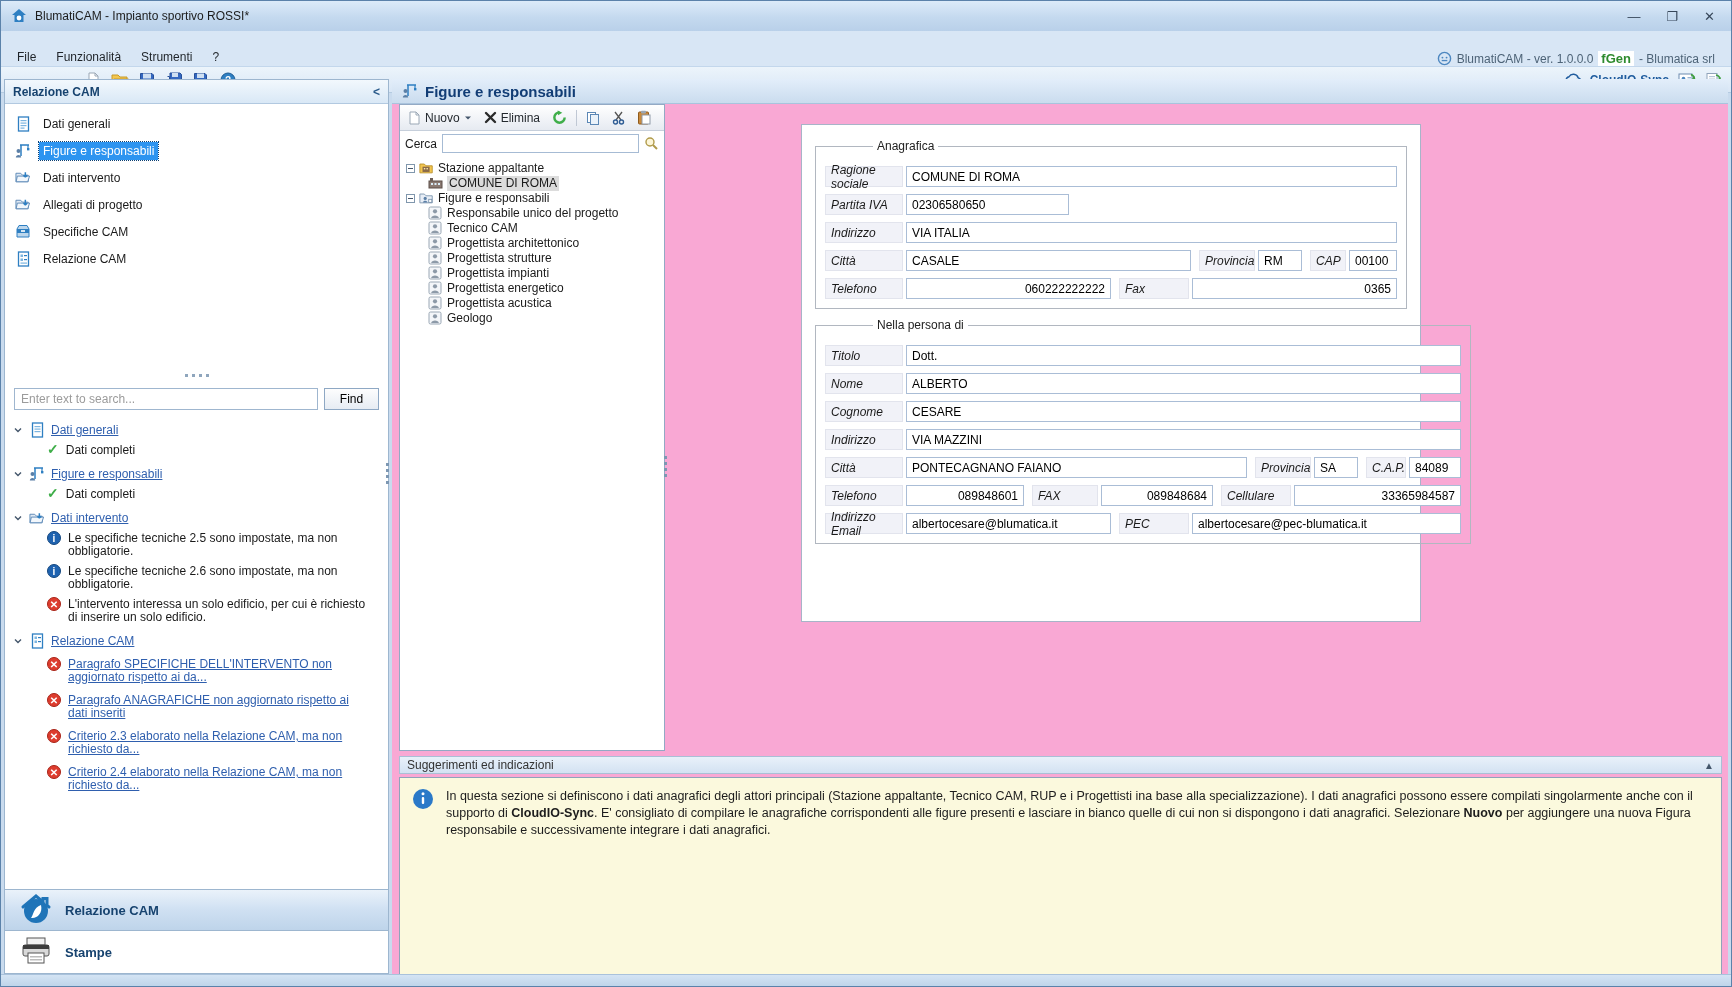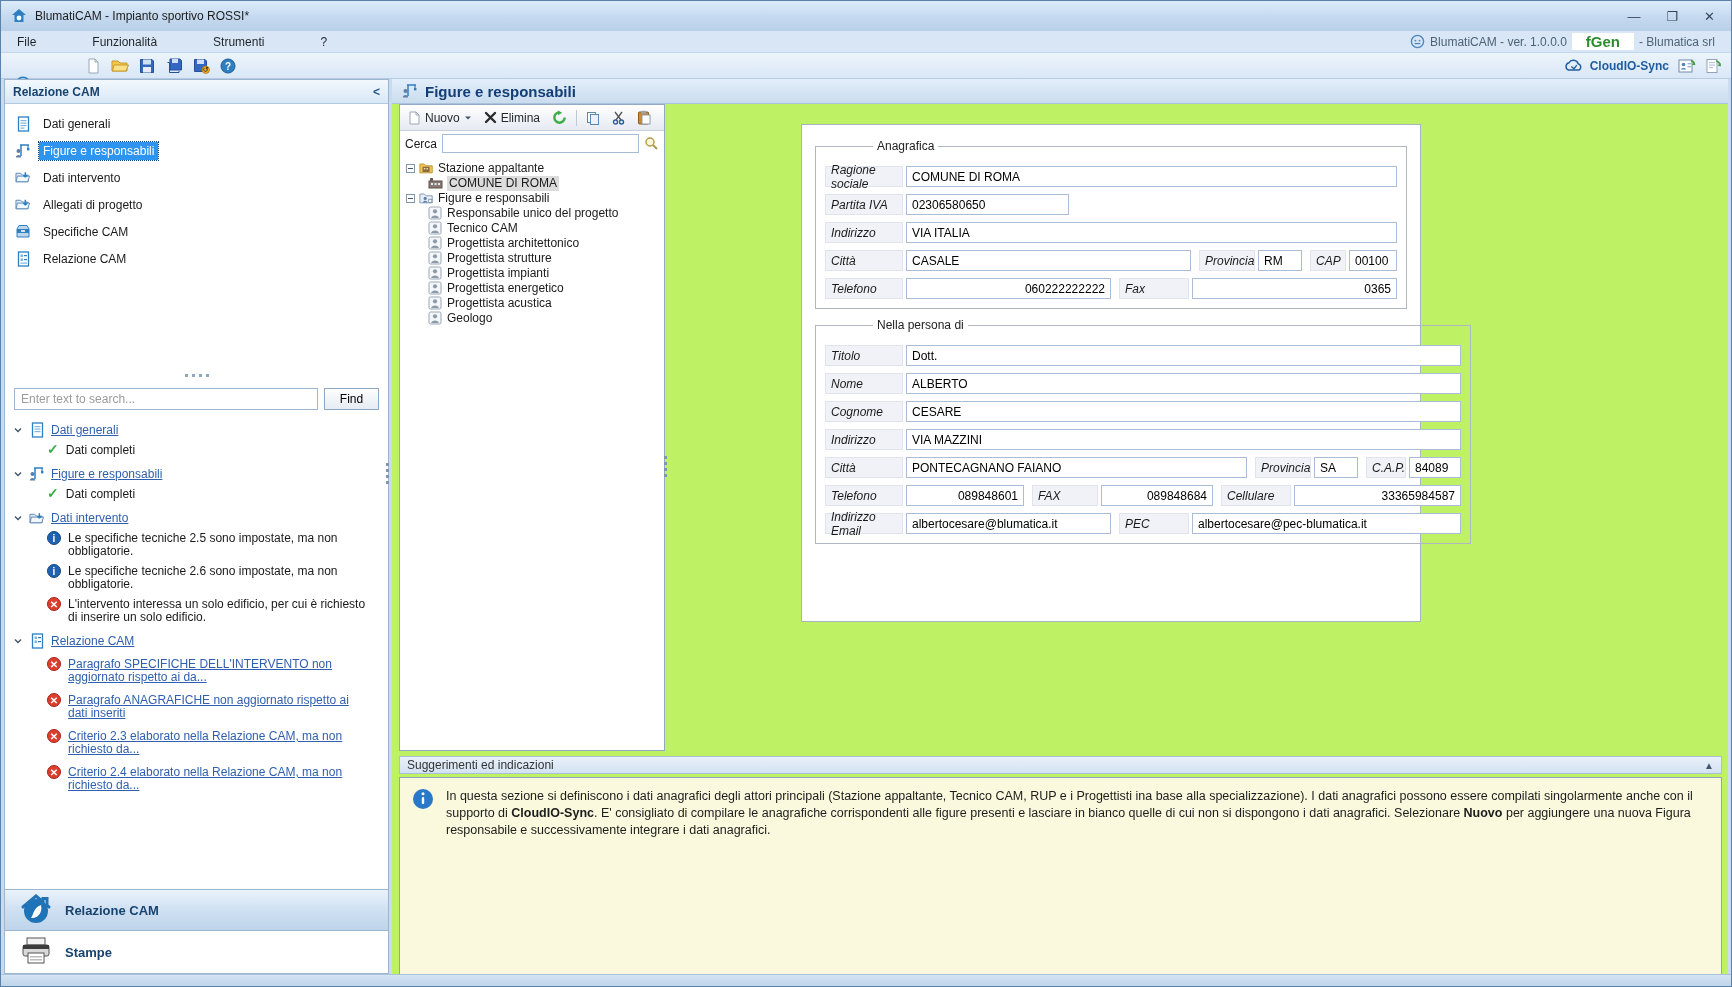--- a/index.html
+++ b/index.html
@@ -5,25 +5,25 @@
   * { box-sizing: border-box; }
   body { margin:0; font-family:"Liberation Sans", sans-serif; font-size:12px; color:#1a1a1a; background:#e8e8e8; }
   .window { position:relative; width:1732px; height:987px; background:#c9dbee; border:1px solid #5b82aa; overflow:hidden; }
 
   
   .titlebar { height:30px; display:flex; align-items:center; padding:0 8px; gap:7px;
     background:linear-gradient(180deg,#dcebf9 0%,#c4d9ef 55%,#b9d0e9 100%); }
   .titlebar .title { flex:1; color:#1c1c1c; }
   .winbtns { display:flex; gap:26px; padding-right:8px; color:#37475a; font-size:13px; }
   .winbtns span { cursor:default; }
-  .menubar { height:22px; display:flex; align-items:center; background:#d8e6f5; border-bottom:1px solid #c3d7ec; padding:0 6px;gap:36px; }
+  .menubar { height:36px; display:flex; align-items:flex-end; background:#d8e6f5; border-bottom:1px solid #c3d7ec; padding:0 6px; }
   .menubar .mitem { padding:2px 10px; color:#1f2429; }
   .menubar .spacer { flex:1; }
   .brand { display:flex; align-items:center; gap:5px; color:#4d6377; padding-right:10px; }
-  .brand .logo { background:#ffffff; color:#2e8b2e; font-weight:bold; padding:0 14px; font-size:15px; }
+  .brand .logo { background:#ffffff; color:#2e8b2e; font-weight:bold; padding:0 3px; font-size:13px; }
   .toolbar { height:26px; display:flex; align-items:center; gap:8px; padding:0 8px;
     background:linear-gradient(180deg,#ecf4fb,#d9e7f6); border-bottom:1px solid #b4cbe1; }
   .bstart { display:flex; align-items:center; gap:4px; padding:1px 6px; border-radius:3px;margin-top:37px; }
   .bstart b { color:#111; } .bstart .bblue { color:#1e6fd0; font-weight:bold; }
   .tbico { width:19px; height:19px; display:inline-flex; align-items:center; justify-content:center; }
   .toolbar .spacer { flex:1; }
   .cloudsync { display:flex; align-items:center; gap:5px; font-weight:bold; color:#1f5c9e; }
 
   
   .leftpane { position:absolute; left:3px; top:78px; width:385px; bottom:12px; background:#fff;
@@ -69,21 +69,21 @@
   .bigbar { height:42px; display:flex; align-items:center; gap:12px; padding:0 14px;
     background:linear-gradient(180deg,#eaf2fa 0%,#cfe0f2 50%,#bed4ea 100%);
     border-top:1px solid #9db6cf; border-bottom:1px solid #9db6cf;
     color:#17436f; font-weight:bold; font-size:13px; }
   .bigbar.plain { background:#fff; border:none; }
 
   
   .mainhead { height:25px; display:flex; align-items:center; gap:7px; padding:0 10px;
     background:linear-gradient(180deg,#e3eefa,#cadcee); border-bottom:1px solid #a9c3dd;
     color:#123d75; font-weight:bold; font-size:15px; }
-  .maincontent { position:absolute; left:0; right:0; top:25px; bottom:0; background:#bef264; }
+  .maincontent { position:absolute; left:0; right:0; top:25px; bottom:0; background:#f9a8d4; }
 
   .treepanel { position:absolute; left:7px; top:0; width:266px; height:647px; background:#fff;
     border:1px solid #93a9c4; display:flex; flex-direction:column; }
   .treetools { height:26px; flex:none; display:flex; align-items:center; gap:6px; padding:0 5px;
     background:linear-gradient(180deg,#ffffff,#e6eaf1); border-bottom:1px solid #c6cfdb; }
   .tbtn { display:flex; align-items:center; gap:4px; padding:1px 3px; color:#24292e; }
   .vline { width:1px; height:16px; background:#c0c8d4; }
   .cerca { height:25px; flex:none; display:flex; align-items:center; gap:5px; padding:0 5px; }
   .cerca input { flex:1; height:19px; border:1px solid #a6bbd4; font:inherit; padding:0 4px; }
   .tree { flex:1; padding:5px 2px 0 6px; line-height:15px; font-size:12px; overflow:hidden; }

